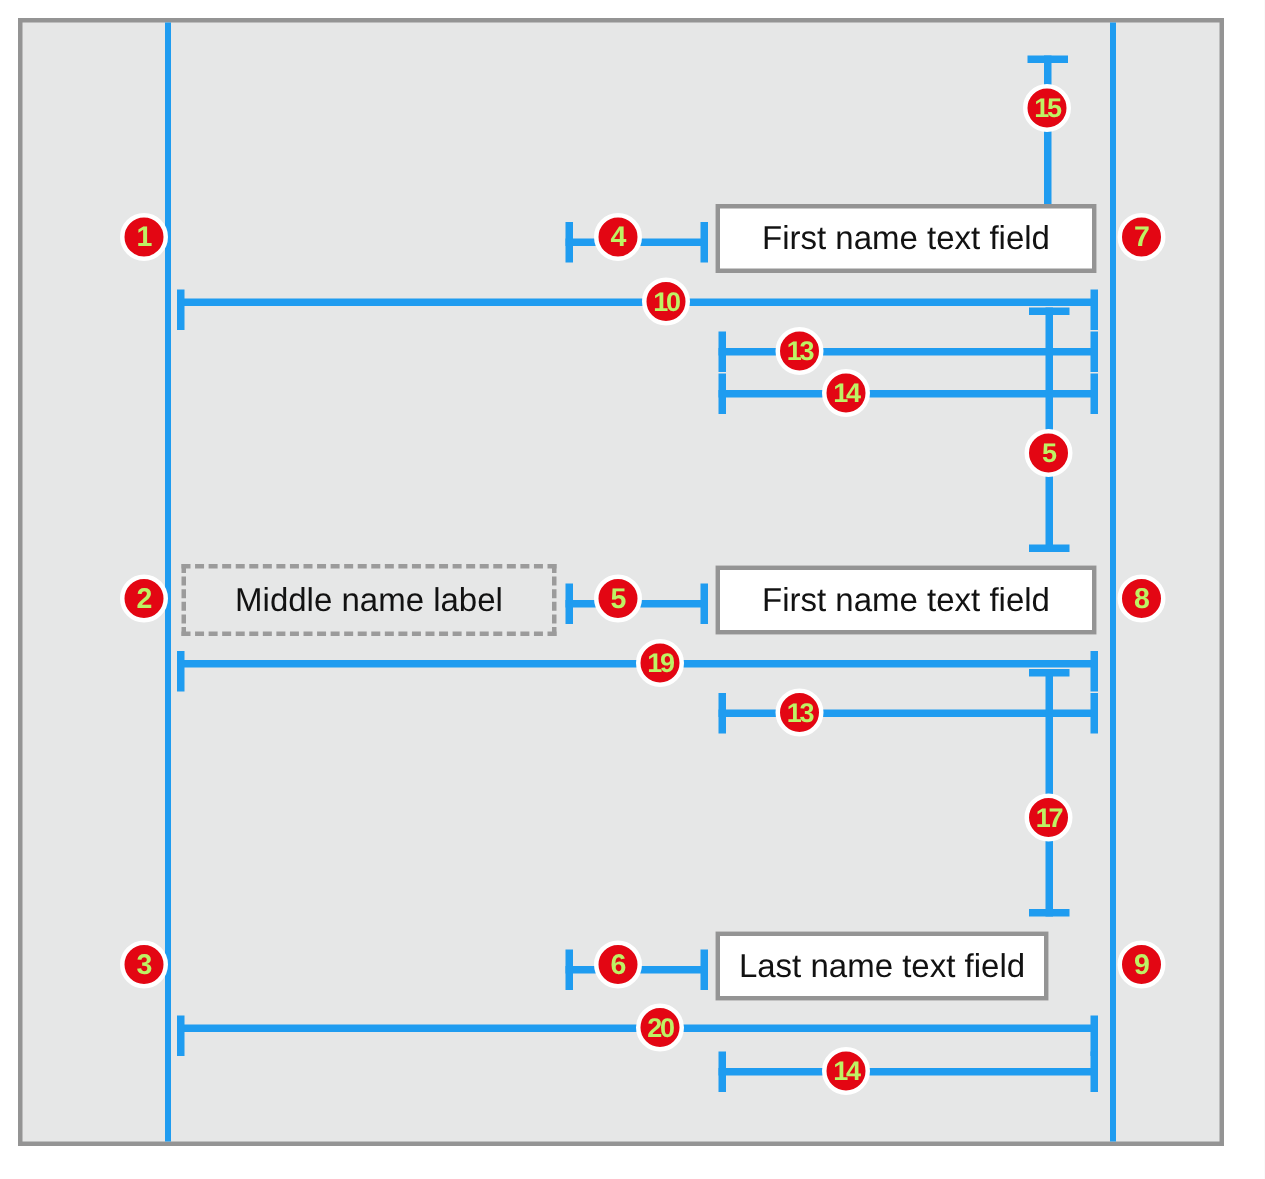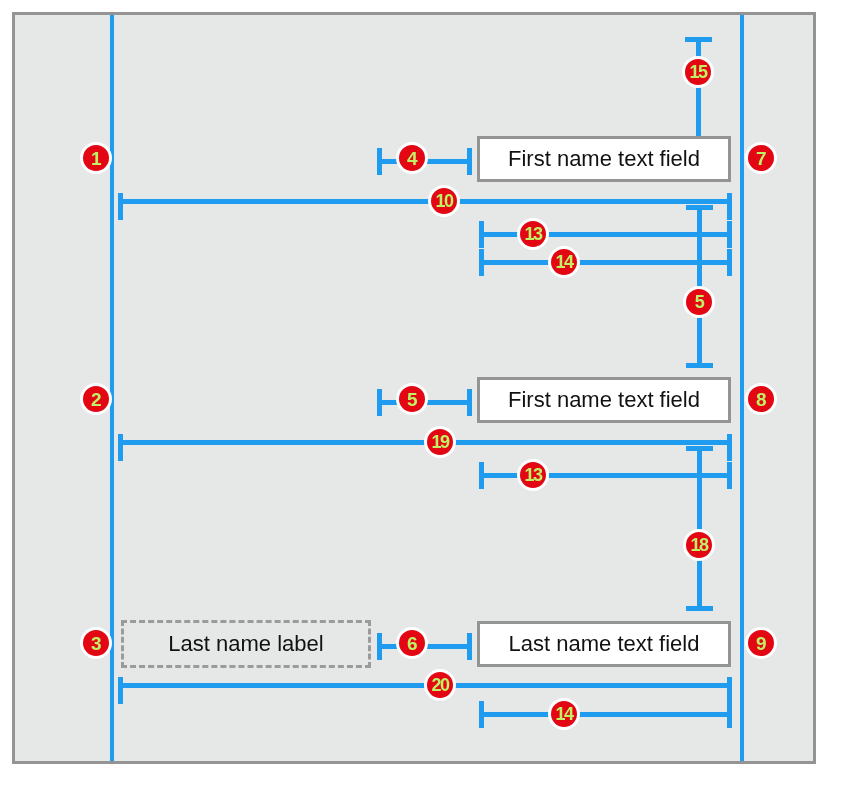--- a/index.html
+++ b/index.html
@@ -134,20 +134,23 @@
     <div class="cap-h" style="left:712px; top:206px;"></div>
 
     <div class="hline" style="left:464px; top:245px; width:253px;"></div>
     <div class="cap-h" style="left:464px; top:234px;"></div>
     <div class="cap-h" style="left:712px; top:234px;"></div>
 
     <div class="vline" style="left:682px; top:190px; width:5px; height:163px;"></div>
     <div class="cap-v" style="left:671px; top:190px;"></div>
     <div class="cap-v" style="left:671px; top:348px;"></div>
 
+    <div class="label-box" style="left:106px; top:361px; width:250px; height:48px;">
+      <span>Middle name label</span>
+    </div>
 
     <div class="hline" style="left:362px; top:385px; width:95px;"></div>
     <div class="cap-h" style="left:362px; top:374px;"></div>
     <div class="cap-h" style="left:452px; top:374px;"></div>
 
     <div class="text-field" style="left:462px; top:362px; width:254px; height:46px;">
       <span>First name text field</span>
     </div>
 
     <div class="hline" style="left:103px; top:425px; width:614px;"></div>
@@ -155,29 +158,26 @@
     <div class="cap-h" style="left:712px; top:419px;"></div>
 
     <div class="hline" style="left:464px; top:458px; width:253px;"></div>
     <div class="cap-h" style="left:464px; top:447px;"></div>
     <div class="cap-h" style="left:712px; top:447px;"></div>
 
     <div class="vline" style="left:682px; top:431px; width:5px; height:165px;"></div>
     <div class="cap-v" style="left:671px; top:431px;"></div>
     <div class="cap-v" style="left:671px; top:591px;"></div>
 
-    <div class="label-box" style="left:106px; top:605px; width:250px; height:48px;">
-      <span>Last name label</span>
-    </div>
 
     <div class="hline" style="left:362px; top:629px; width:95px;"></div>
     <div class="cap-h" style="left:362px; top:618px;"></div>
     <div class="cap-h" style="left:452px; top:618px;"></div>
 
-    <div class="text-field" style="left:462px; top:606px; width:254px; height:46px;">
+    <div class="text-field" style="left:462px; top:606px; width:222px; height:46px;">
       <span>Last name text field</span>
     </div>
 
     <div class="hline" style="left:103px; top:668px; width:614px;"></div>
     <div class="cap-h" style="left:103px; top:662px;"></div>
     <div class="cap-h" style="left:712px; top:662px;"></div>
 
     <div class="hline" style="left:464px; top:697px; width:253px;"></div>
     <div class="cap-h" style="left:464px; top:686px;"></div>
     <div class="cap-h" style="left:712px; top:686px;"></div>
@@ -237,15 +237,15 @@
     <span>14</span>
   </div>
 
   <div class="marker wide" style="left:682px; top:56px;">
     <span>15</span>
   </div>
   <div class="marker wide" style="left:683px; top:286px;">
     <span>5</span>
   </div>
   <div class="marker wide" style="left:683px; top:529px;">
-    <span>18</span>
+    <span>17</span>
   </div>
 </div>
 
 </body></html>

